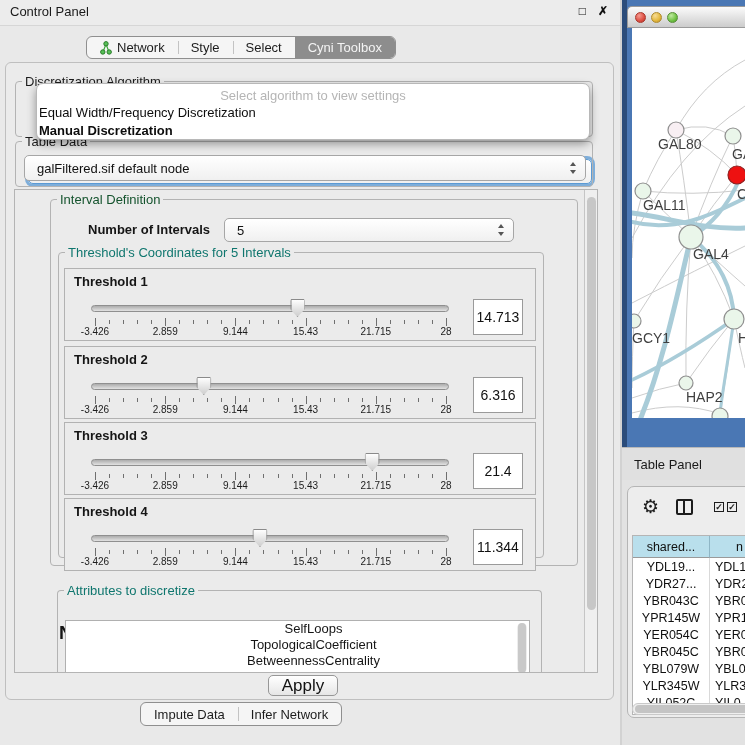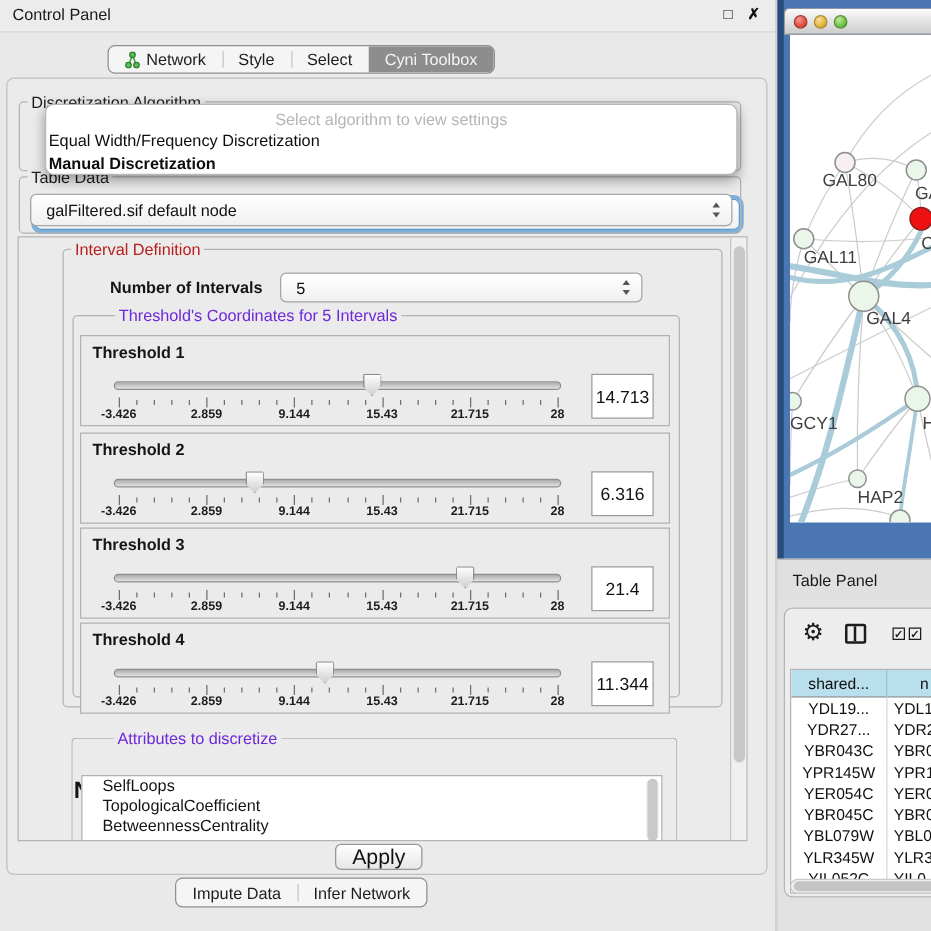--- a/index.html
+++ b/index.html
@@ -26,22 +26,22 @@
   .tabstrip .tab.sel::before, .tabstrip .tab.sel + .tab::before { display:none; }
   #top-tabs { left:86px; top:36px; height:23px; }
   #bottom-tabs { left:140px; top:702px; height:24px; }
 
   .outer-panel { position:absolute; left:5px; top:62px; width:609px; height:638px;
                  background:#ebebeb; border:1px solid #bfbfbf; border-radius:6px; }
 
   .groupbox { position:absolute; border:1px solid #b3b3b3; border-radius:4px; }
   .groupbox > .gtitle { position:absolute; top:-8px; left:6px; background:#ebebeb; padding:0 3px;
                         font-size:13px; color:#1c1c1c; white-space:nowrap; }
-  .gtitle.green { color:#b91c1c; }
-  .gtitle.blue  { color:#6d28d9;margin-left:27px; }
+  .gtitle.green { color:#14532d; }
+  .gtitle.blue  { color:#0f766e; }
 
   .combo { position:absolute; background:linear-gradient(#ffffff,#f0f0f0); border:1px solid #a6a6a6;
            border-radius:5px; display:flex; align-items:center; font-size:13px; color:#111;
            padding:0 26px 0 12px; }
   .combo .spin { position:absolute; right:8px; top:50%; transform:translateY(-50%); width:7px; height:12px; }
   .combo .spin::before, .combo .spin::after { content:""; position:absolute; left:0;
            border-left:3.5px solid transparent; border-right:3.5px solid transparent; }
   .combo .spin::before { top:0; border-bottom:4px solid #555; }
   .combo .spin::after  { bottom:0; border-top:4px solid #555; }
 
@@ -71,28 +71,28 @@
            background:linear-gradient(#acacac,#e2e2e2); border:1px solid #8f8f8f; border-radius:4px; }
   .slider-span { position:absolute; left:30px; top:30px; width:351px; height:0; }
   .sthumb { position:absolute; top:0; width:15px; height:18px; transform:translateX(-50%);
             background:linear-gradient(#fefefe,#cfcfcf); border:1px solid #8a8a8a;
             clip-path:polygon(8% 0,92% 0,100% 10%,100% 55%,50% 100%,0 55%,0 10%); }
   .tickrow { position:absolute; left:30px; top:49px; width:351px; height:9px; }
   .tickrow i { position:absolute; width:1px; background:#6f6f6f; }
   .tickrow i.maj { top:0; height:8px; }
   .tickrow i.min { top:2px; height:4px; }
   .scalerow { position:absolute; left:30px; top:57px; width:351px; height:12px; }
-  .scalerow span { position:absolute; transform:translateX(-50%); font-size:10px; font-weight:bold;
+  .scalerow span { position:absolute; transform:translateX(-50%); font-size:10px; font-weight:normal;
                    color:#1c1c1c; white-space:nowrap; }
   .valbox { position:absolute; left:408px; top:30px; width:50px; height:36px; background:#fff;
             border:1px solid #9a9a9a; display:flex; align-items:center; justify-content:center;
             font-size:14px; color:#111; }
 
   .attr-list { position:absolute; background:#fff; border:1px solid #b0b0b0; overflow:hidden; }
-  .attr-list .row { font-size:13px; color:#151515; padding:1px 0 1px 16px; line-height:14px; }
+  .attr-list .row { font-size:13px; color:#151515; padding:1px 0 1px 32px; line-height:14px;text-align:center; }
   .attr-scroll { position:absolute; right:2px; top:2px; width:10px; bottom:2px;
                  background:#ededed; border-radius:5px; }
   .attr-scroll .th { position:absolute; left:1px; top:0; width:8px; height:100%;
                  background:#c9c9c9; border-radius:5px; }
 
   .apply-btn { position:absolute; left:262px; top:612px; width:70px; height:21px;
                background:linear-gradient(#ffffff,#e6e6e6); border:1px solid #979797;
                border-radius:5px; font-size:17px; color:#111; display:flex; align-items:center;
                justify-content:center; font-family:"Liberation Sans",sans-serif; }
 

